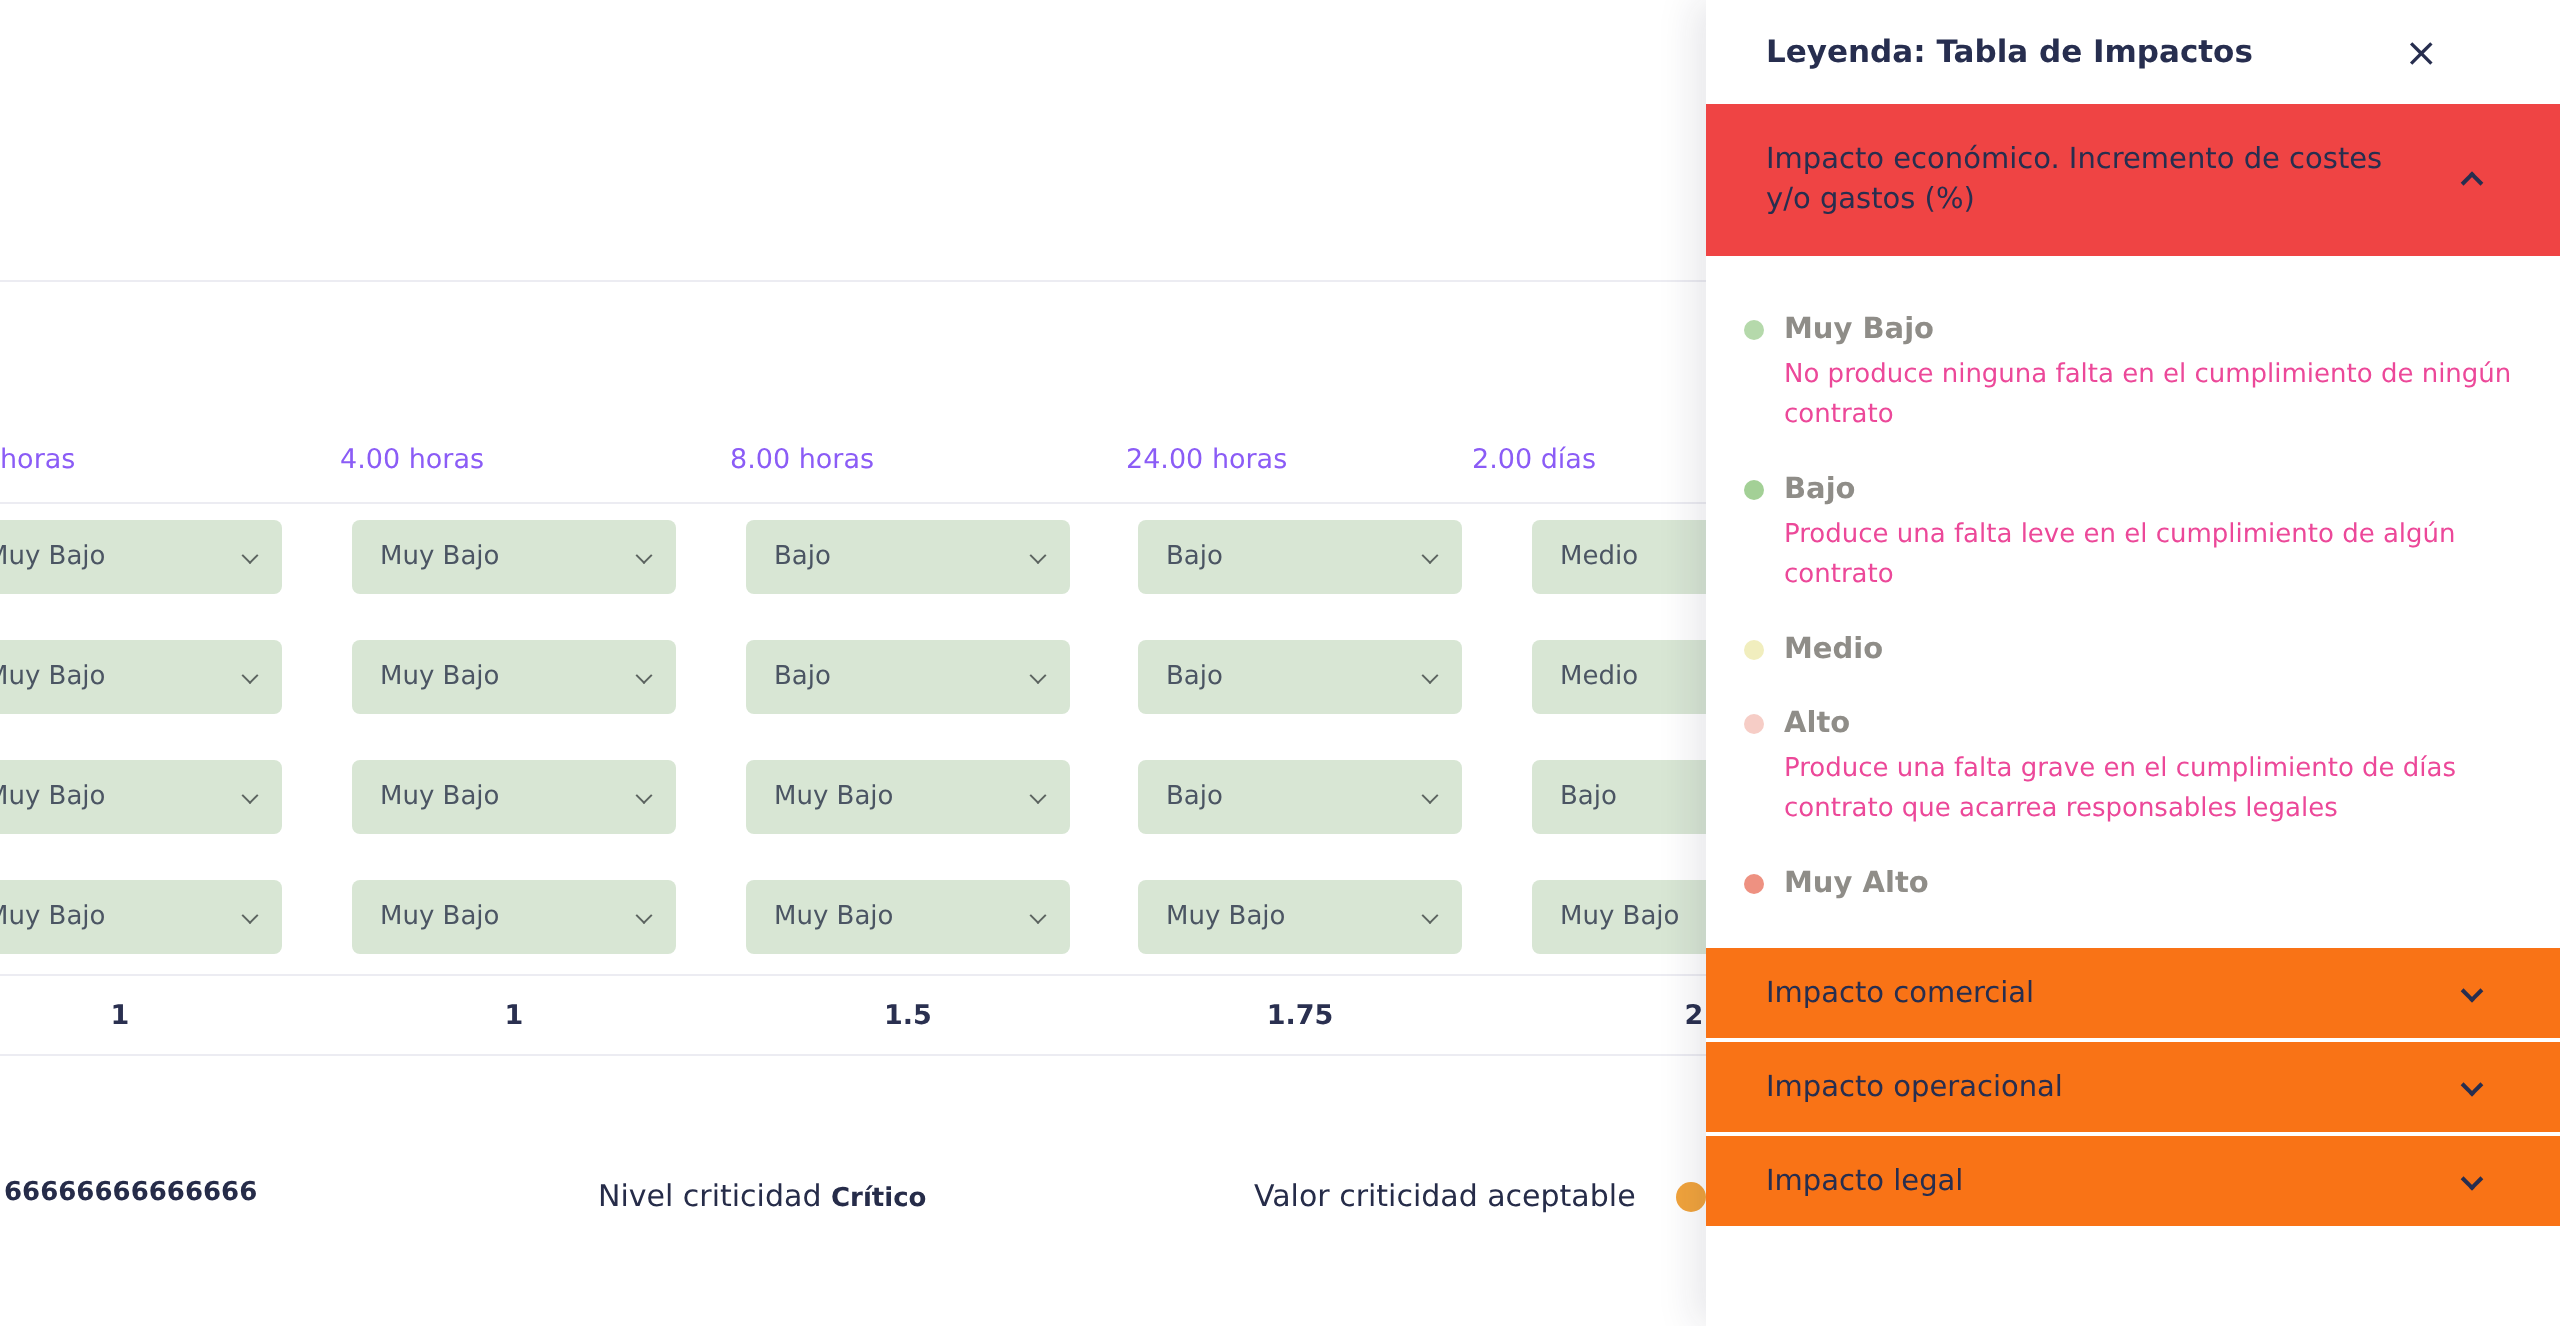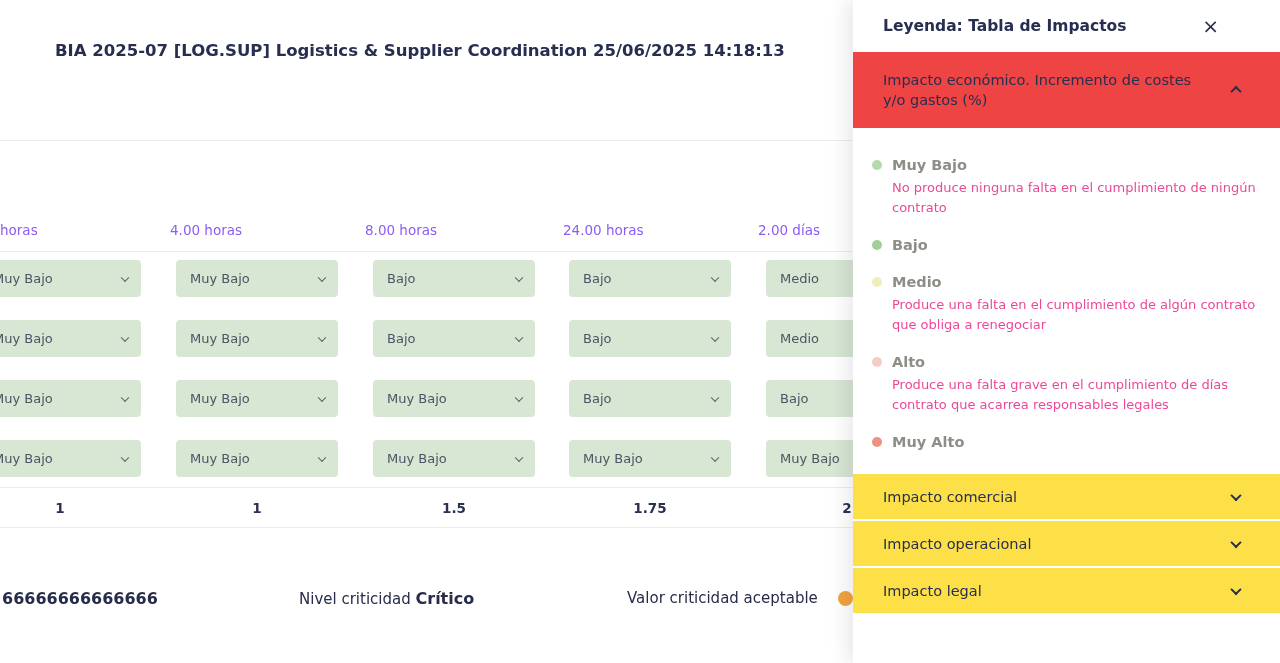--- a/index.html
+++ b/index.html
@@ -39,21 +39,21 @@
   .c0{left:-21px}.c1{left:176px}.c2{left:373px}.c3{left:569px}.c4{left:766px}
   .r0{top:260px}.r1{top:320px}.r2{top:380px}.r3{top:440px}
 
   .footer-val {
     position:absolute; top:500px; transform:translateX(-50%);
     font-size:13.5px; font-weight:bold; color:#2a3050;
   }
   .f0{left:60px}.f1{left:257px}.f2{left:454px}.f3{left:650px}.f4{left:847px}
 
   .sum-item { position:absolute; top:589px; font-size:15px; color:#262c49; white-space:nowrap; }
-  .sum-bold { font-weight:bold; font-size:16px; }
+  .sum-bold { font-weight:bold; font-size:13px; }
   .sum-dot {
     position:absolute; left:838px; top:591px; width:15px; height:15px; border-radius:50%;
   }
 
   
   .panel {
     position:absolute; left:853px; top:0; width:427px; height:663px;
     background:#ffffff; z-index:10;
     box-shadow:-6px 0 18px rgba(30,30,60,0.10);
   }
@@ -82,43 +82,42 @@
   .legend-item { position:relative; padding-left:39px; margin-bottom:17px; }
   .legend-item:last-child { margin-bottom:10px; }
   .legend-dot {
     position:absolute; left:19px; top:5px; width:10px; height:10px; border-radius:50%;
     background:#ccc;
   }
   .legend-level { font-size:14.5px; font-weight:bold; color:#8f8d88; line-height:20px; margin-bottom:3px; }
   .legend-desc  { font-size:13px; color:#ec4899; line-height:20px; max-width:375px; }
 
   .acc-row {
-    background:#fde047; height:45px; margin-top:2px;
+    background:#f97316; height:45px; margin-top:2px;
     display:flex; align-items:center; justify-content:space-between;
     padding:0 40px 0 30px; cursor:pointer;
   }
   .acc-row .acc-label { font-weight:500; }
 </style>
 </head>
 <body>
 
 <div class="main">
 
-  <div class="page-title">BIA 2025-07 [LOG.SUP] Logistics &amp; Supplier Coordination 25/06/2025 14:18:13</div>
 
   <div class="hline" style="top:140px"></div>
   <div class="hline" style="top:251px"></div>
   <div class="hline" style="top:487px"></div>
   <div class="hline" style="top:527px"></div>
 
   <div class="col-header" style="left:0px">horas</div>
   <div class="col-header" style="left:170px">4.00 horas</div>
   <div class="col-header" style="left:365px">8.00 horas</div>
   <div class="col-header" style="left:563px">24.00 horas</div>
-  <div class="col-header" style="left:758px">2.00 días</div>
+  <div class="col-header" style="left:736px">2.00 días</div>
 
   <div class="dropdown c0 r0" style="background-color: rgb(216, 230, 212);">
     <span class="dd-label">Muy Bajo</span>
     <span class="dd-chev"></span>
   </div>
   <div class="dropdown c1 r0" style="background-color: rgb(216, 230, 212);">
     <span class="dd-label">Muy Bajo</span>
     <span class="dd-chev"></span>
   </div>
   <div class="dropdown c2 r0" style="background-color: rgb(216, 230, 212);">
@@ -231,26 +230,26 @@
 
     <div class="legend-item">
       <span class="legend-dot" style="background-color: rgb(181, 217, 171);"></span>
       <div class="legend-level">Muy Bajo</div>
       <div class="legend-desc">No produce ninguna falta en el cumplimiento de ningún contrato</div>
     </div>
 
     <div class="legend-item">
       <span class="legend-dot" style="background-color: rgb(163, 208, 150);"></span>
       <div class="legend-level">Bajo</div>
+      <div class="legend-desc">Produce una falta leve en el cumplimiento de algún contrato</div>
     </div>
 
     <div class="legend-item">
       <span class="legend-dot" style="background-color: rgb(241, 238, 190);"></span>
       <div class="legend-level">Medio</div>
-      <div class="legend-desc">Produce una falta en el cumplimiento de algún contrato que obliga a renegociar</div>
     </div>
 
     <div class="legend-item">
       <span class="legend-dot" style="background-color: rgb(246, 205, 198);"></span>
       <div class="legend-level">Alto</div>
       <div class="legend-desc">Produce una falta grave en el cumplimiento de días contrato que acarrea responsables legales</div>
     </div>
 
     <div class="legend-item">
       <span class="legend-dot" style="background-color: rgb(238, 145, 129);"></span>

